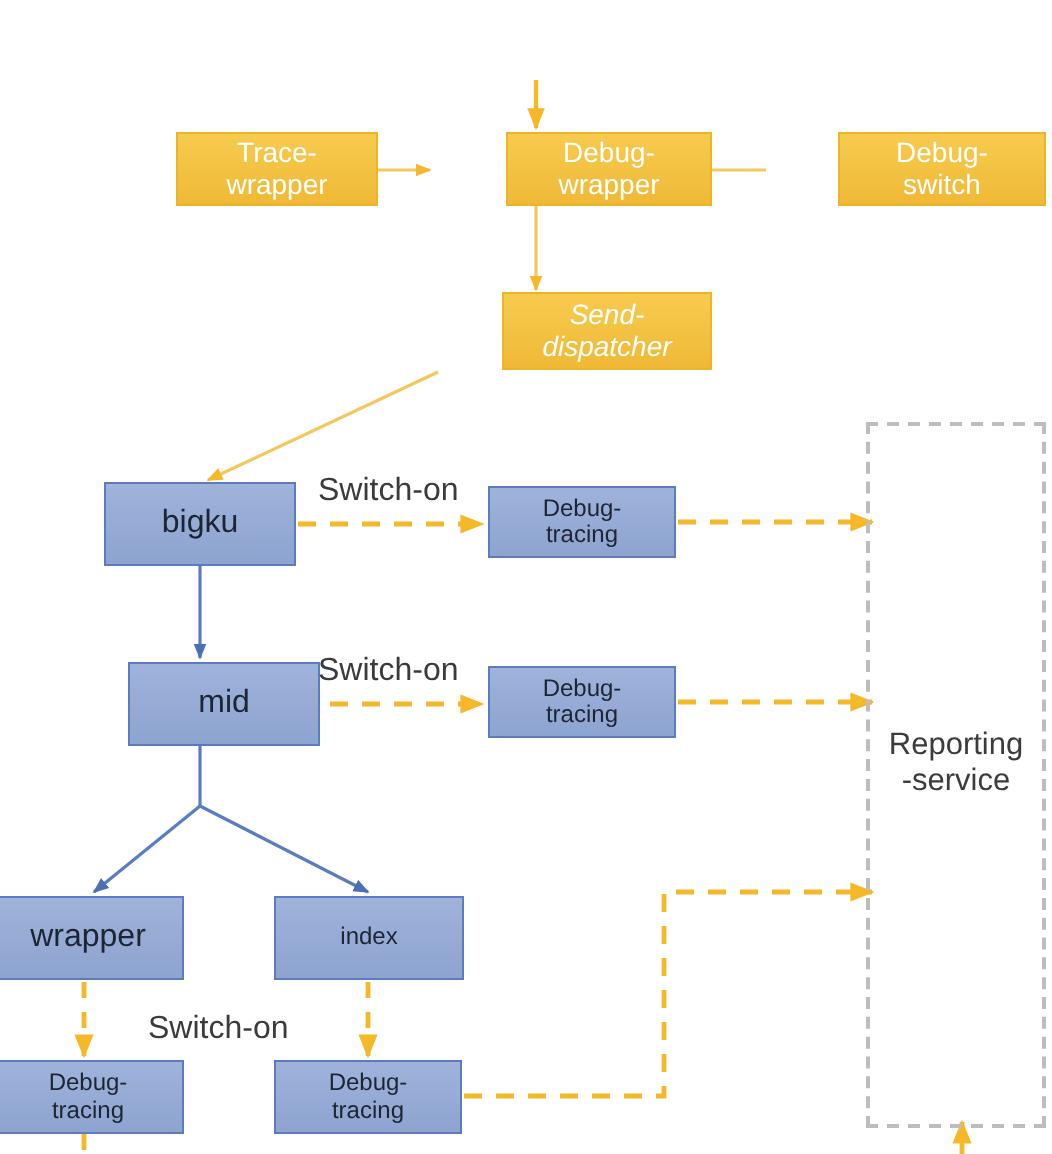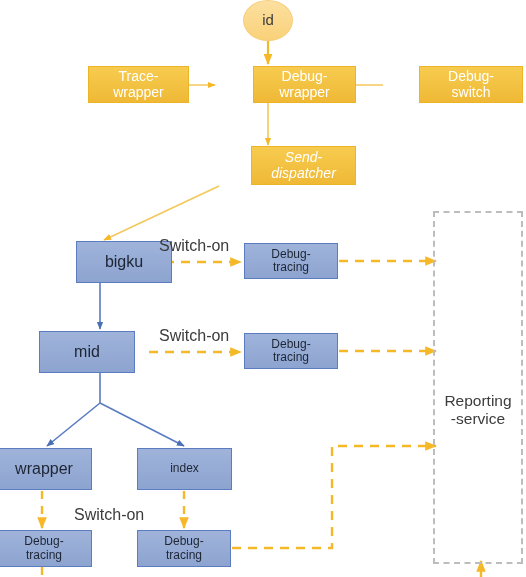--- a/index.html
+++ b/index.html
@@ -125,23 +125,20 @@
 
     <line x1="42" y1="567" x2="42" y2="577" stroke="#f5b828" stroke-width="2.4" stroke-dasharray="8 7"></line>
 
     <line x1="184" y1="491" x2="184" y2="528" stroke="#f5b828" stroke-width="2.4" stroke-dasharray="8 7" marker-end="url(#arrowOrange)"></line>
 
     <path d="M 232 548 L 332 548 L 332 446 L 436 446" fill="none" stroke="#f5b828" stroke-width="2.4" stroke-dasharray="9 7" marker-end="url(#arrowOrange)"></path>
 
     <line x1="481" y1="577" x2="481" y2="561" stroke="#f5b828" stroke-width="2.4" marker-end="url(#arrowOrange)"></line>
   </svg>
 
-  <div class="node node-ellipse" style="left:243px; top:0px; width:50px; height:41px;">
-    <span>id</span>
-  </div>
 
   <div class="node node-yellow" style="left:52px; top:66px; width:101px; height:37px;">
     <span>Trace-
 wrapper</span>
   </div>
 
   <div class="node node-yellow" style="left:217px; top:66px; width:103px; height:37px;">
     <span>Debug-
 wrapper</span>
   </div>
@@ -149,30 +146,30 @@
   <div class="node node-yellow" style="left:383px; top:66px; width:104px; height:37px;">
     <span>Debug-
 switch</span>
   </div>
 
   <div class="node node-yellow" style="left:215px; top:146px; width:105px; height:39px;font-style:italic;">
     <span>Send-
 dispatcher</span>
   </div>
 
-  <div class="node node-blue" style="left:52px; top:241px; width:96px; height:42px; font-size:16px;margin-left:24px;">
+  <div class="node node-blue" style="left:52px; top:241px; width:96px; height:42px; font-size:16px;">
     <span>bigku</span>
   </div>
 
   <div class="node node-blue small" style="left:244px; top:243px; width:94px; height:36px;">
     <span>Debug-
 tracing</span>
   </div>
 
-  <div class="node node-blue" style="left:39px; top:331px; width:96px; height:42px; font-size:16px;">
+  <div class="node node-blue" style="left:64px; top:331px; width:96px; height:42px; font-size:16px;">
     <span>mid</span>
   </div>
 
   <div class="node node-blue small" style="left:244px; top:333px; width:94px; height:36px;">
     <span>Debug-
 tracing</span>
   </div>
 
   <div class="node node-blue" style="left:-4px; top:448px; width:96px; height:42px; font-size:16px;">
     <span>wrapper</span>
@@ -186,21 +183,21 @@
     <span>Debug-
 tracing</span>
   </div>
 
   <div class="node node-blue small" style="left:137px; top:530px; width:94px; height:37px;">
     <span>Debug-
 tracing</span>
   </div>
 
   <div class="group-box" style="left:433px; top:211px; width:90px; height:353px;"></div>
-  <div class="group-label" style="left:433px; top:364px; width:90px;margin-top:28px;">Reporting
+  <div class="group-label" style="left:433px; top:364px; width:90px;">Reporting
 -service</div>
 
   <div class="edge-label" style="left:159px; top:237px;">Switch-on</div>
 
   <div class="edge-label" style="left:159px; top:327px;">Switch-on</div>
 
   <div class="edge-label" style="left:74px; top:506px;">Switch-on</div>
 
 </div>
 

